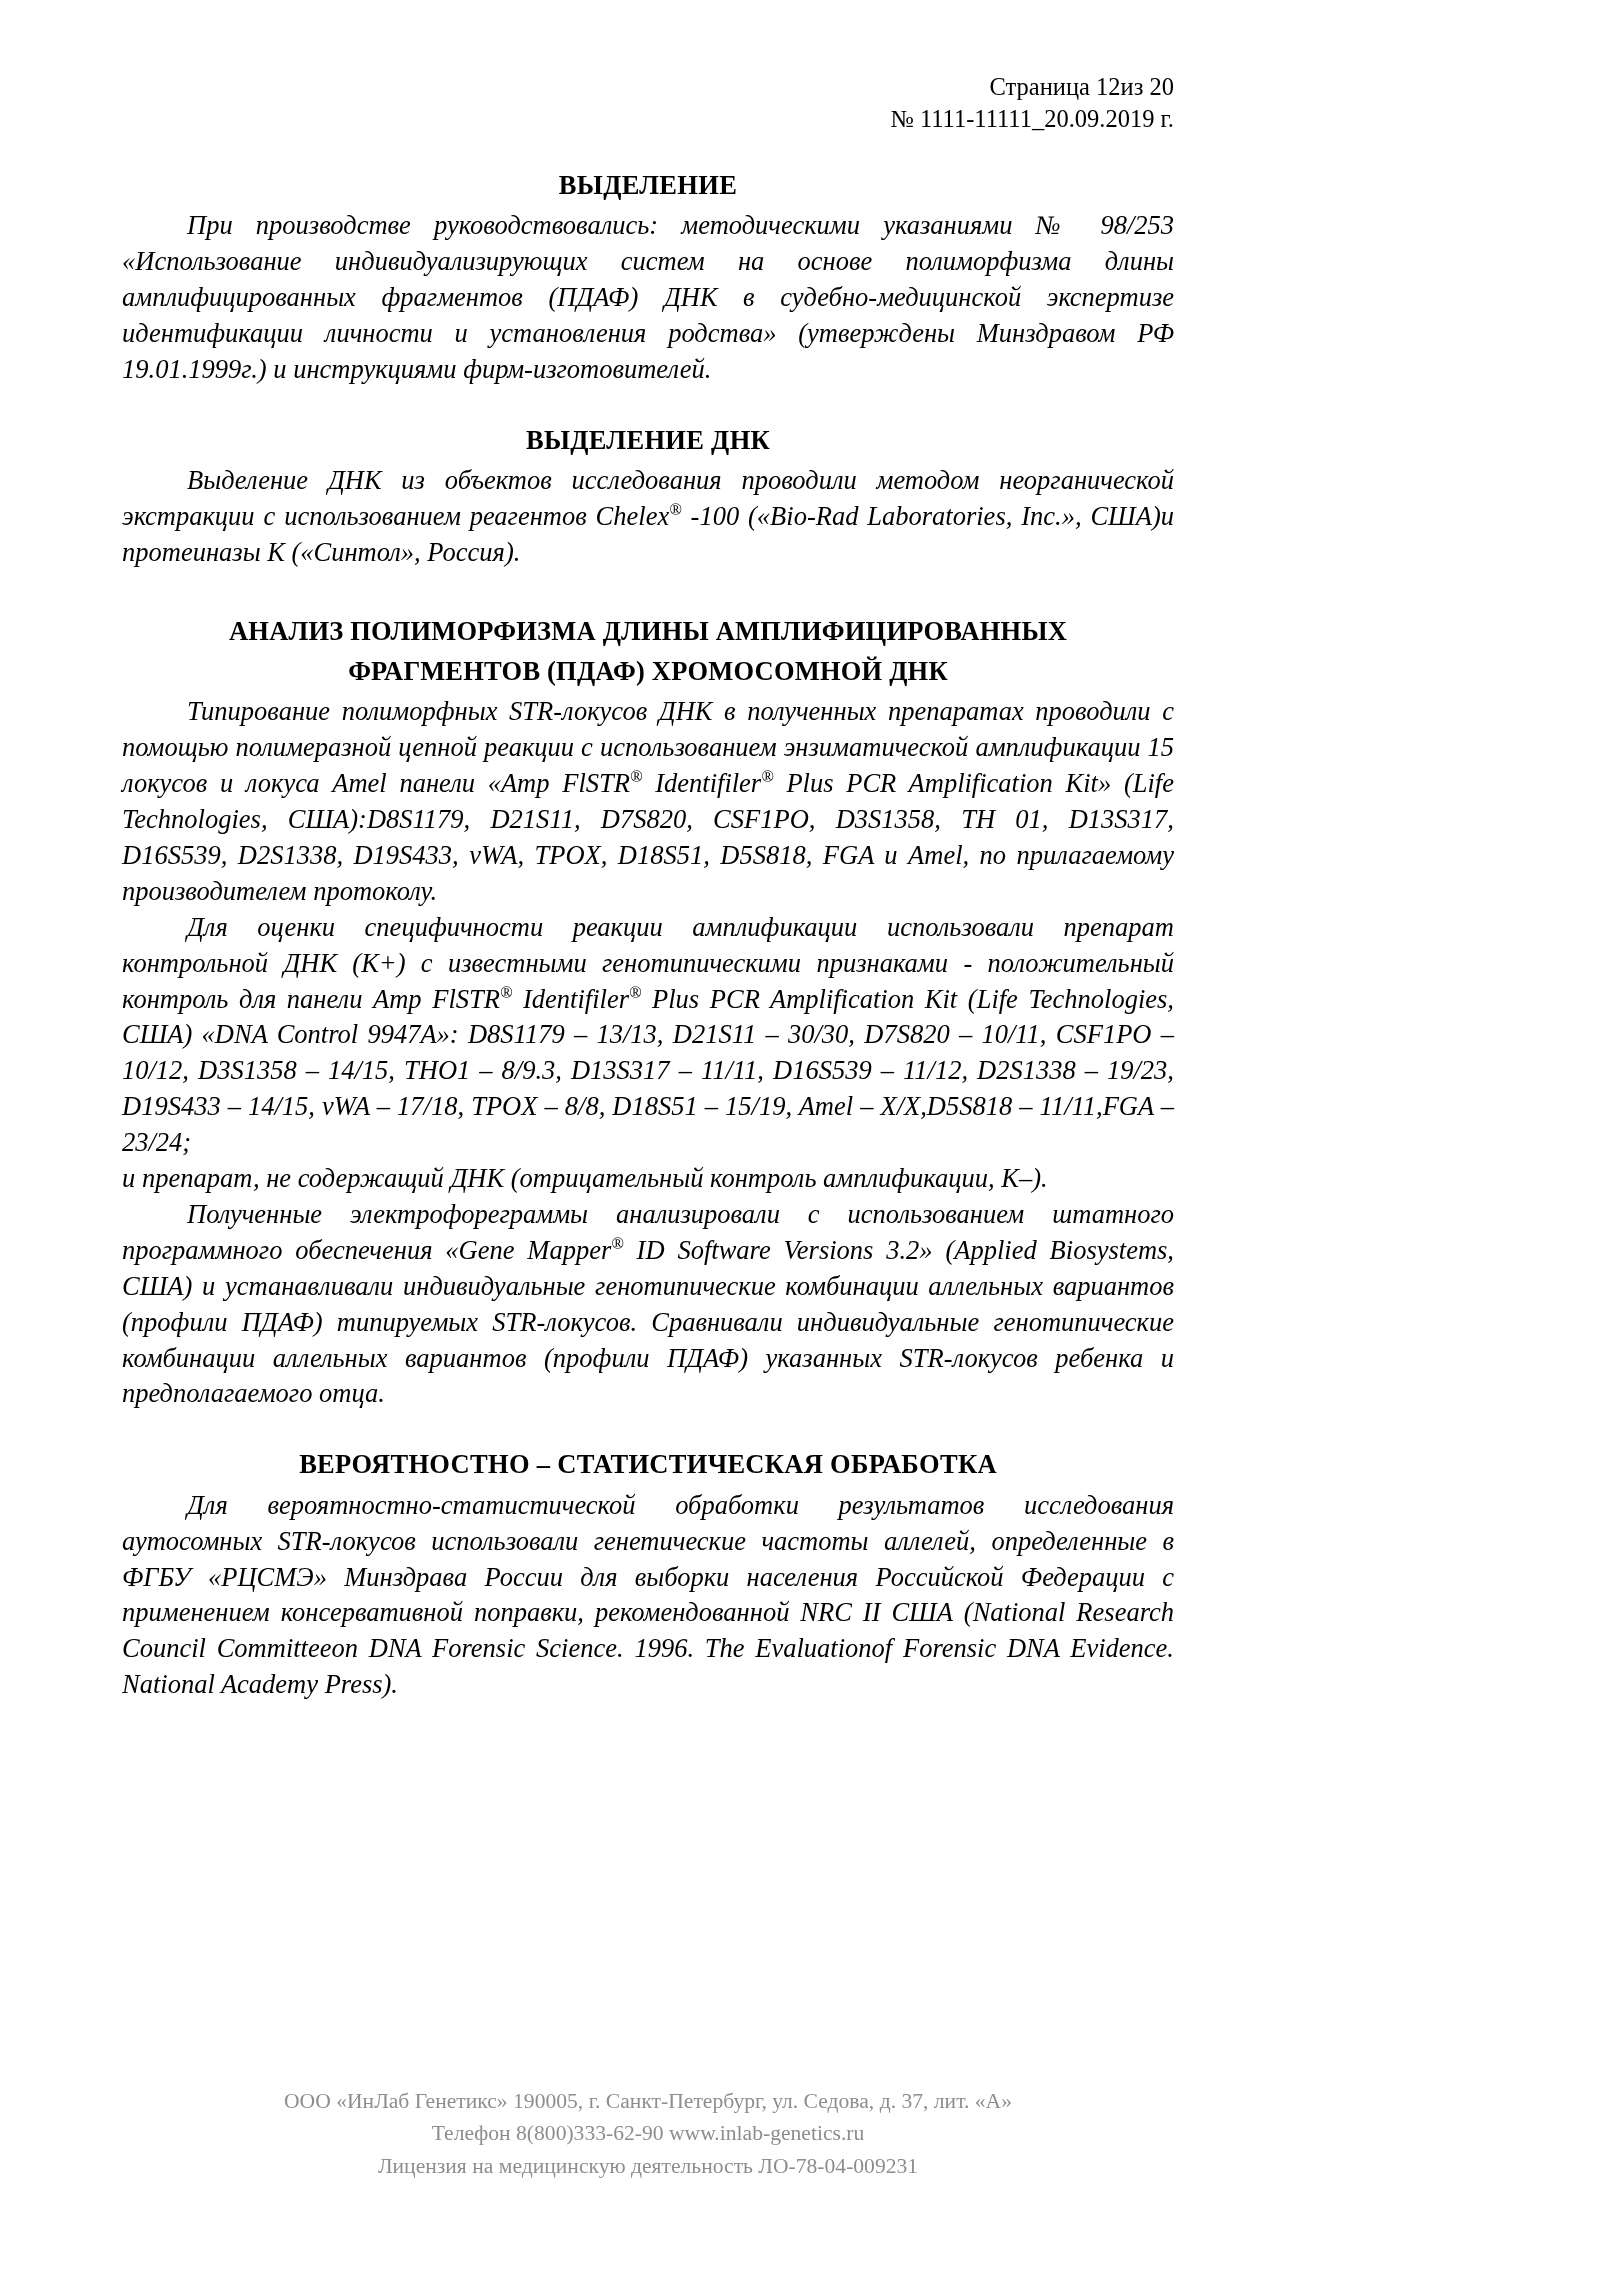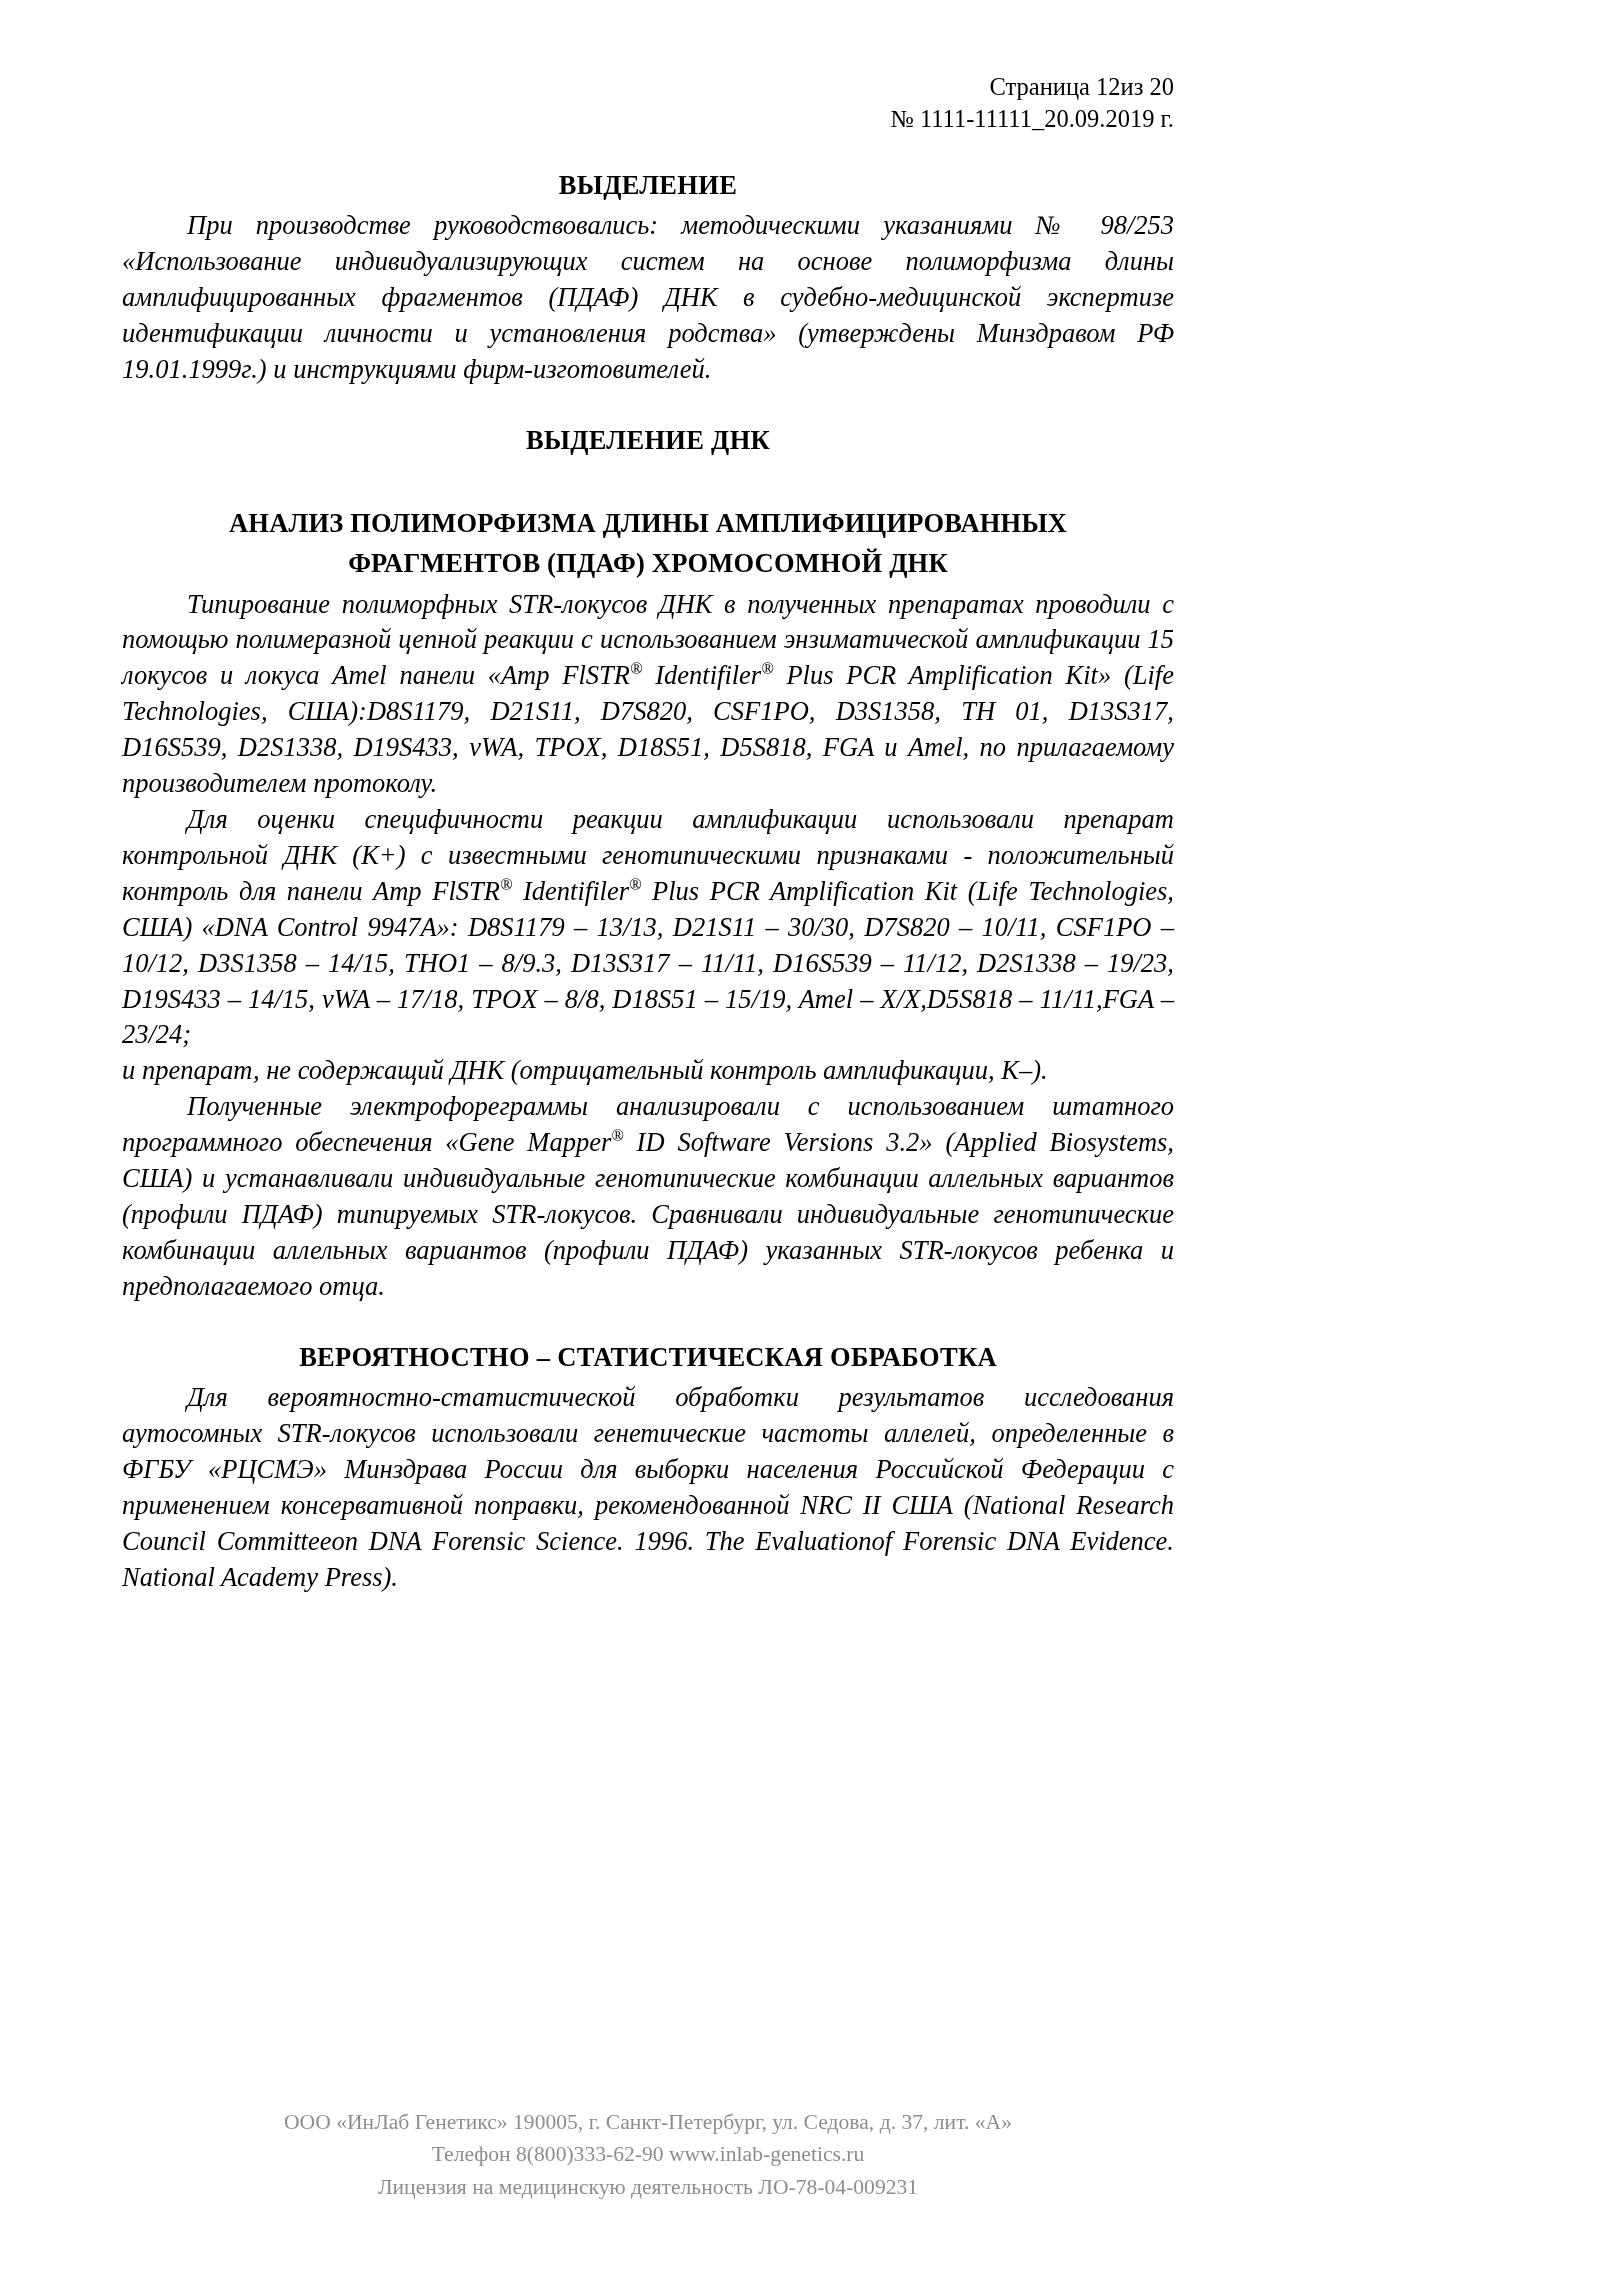--- a/index.html
+++ b/index.html
@@ -63,21 +63,21 @@
   }
   sup {
     font-size: 0.62em;
     vertical-align: super;
     line-height: 0;
   }
   .footer {
     position: absolute;
     left: 0;
     right: 0;
-    bottom: 89px;
+    bottom: 110px;
     text-align: center;
     color: #8d8d8d;
     font-size: 21.6px;
     line-height: 1.52;
   }
   .footer span {
     display: block;
   }
   .spacer-md { height: 35px; }
   .spacer-lg { height: 43px; }
@@ -91,20 +91,21 @@
     <span class="header-line">Страница 12из 20</span>
     <span class="header-line">№ 1111-11111_20.09.2019 г.</span>
   </div>
 
   <h2 class="section-title">ВЫДЕЛЕНИЕ</h2>
   <p class="body-text">При производстве руководствовались: методическими указаниями № 98/253 «Использование индивидуализирующих систем на основе полиморфизма длины амплифицированных фрагментов (ПДАФ) ДНК в судебно-медицинской экспертизе идентификации личности и установления родства» (утверждены Минздравом РФ 19.01.1999г.) и инструкциями фирм-изготовителей.</p>
 
   <div class="spacer-md"></div>
 
   <h2 class="section-title">ВЫДЕЛЕНИЕ ДНК</h2>
+  <p class="body-text"><span>Выделение ДНК из объектов исследования проводили методом неорганической экстракции с использованием реагентов Chelex</span><sup>®</sup><span> -100 («Bio-Rad Laboratories, Inc.», США)и протеиназы К («Синтол», Россия).</span></p>
 
   <div class="spacer-lg"></div>
 
   <h2 class="section-title wide title-2line">АНАЛИЗ ПОЛИМОРФИЗМА ДЛИНЫ АМПЛИФИЦИРОВАННЫХ</h2>
   <h2 class="section-title wide title-2line">ФРАГМЕНТОВ (ПДАФ) ХРОМОСОМНОЙ ДНК</h2>
 
   <p class="body-text"><span>Типирование полиморфных STR-локусов ДНК в полученных препаратах проводили с помощью полимеразной цепной реакции с использованием энзиматической амплификации 15 локусов и локуса Amel панели «Amp FlSTR</span><sup>®</sup><span> Identifiler</span><sup>®</sup><span> Plus PCR Amplification Kit» (Life Technologies, США):D8S1179, D21S11, D7S820, CSF1PO, D3S1358, TH 01, D13S317, D16S539, D2S1338, D19S433, vWA, TPOX, D18S51, D5S818, FGA и Amel, по прилагаемому производителем протоколу.</span></p>
 
   <p class="body-text"><span>Для оценки специфичности реакции амплификации использовали препарат контрольной ДНК (К+) с известными генотипическими признаками - положительный контроль для панели Amp FlSTR</span><sup>®</sup><span> Identifiler</span><sup>®</sup><span> Plus PCR Amplification Kit (Life Technologies, США) «DNA Control 9947A»: D8S1179 – 13/13, D21S11 – 30/30, D7S820 – 10/11, CSF1PO – 10/12, D3S1358 – 14/15, THO1 – 8/9.3, D13S317 – 11/11, D16S539 – 11/12, D2S1338 – 19/23, D19S433 – 14/15, vWA – 17/18, TPOX – 8/8, D18S51 – 15/19, Amel – X/X,D5S818 – 11/11,FGA – 23/24;</span></p>
 

